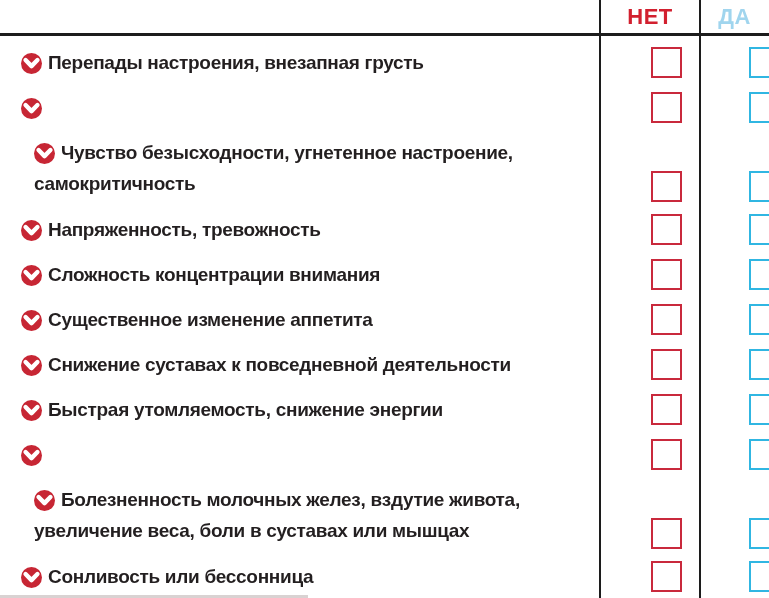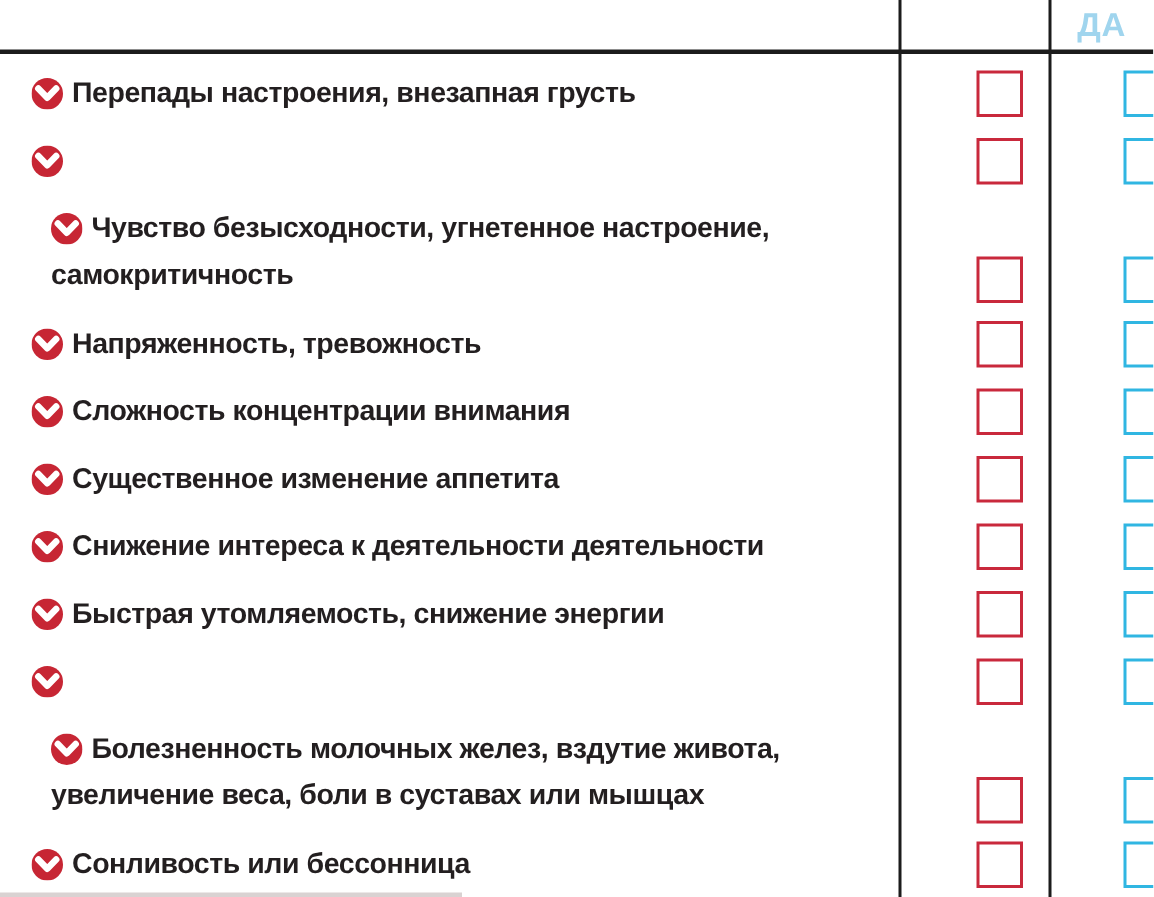--- a/index.html
+++ b/index.html
@@ -54,20 +54,21 @@
   .bottom-cut { position: absolute; left: 0; top: 595px; width: 308px; height: 3px; background: #d9d2d2; }
 </style>
 </head>
 <body>
 
 <div class="page">
   <div class="hline"></div>
   <div class="vline v1"></div>
   <div class="vline v2"></div>
 
+  <div class="hdr no">НЕТ</div>
   <div class="hdr yes">ДА</div>
 
   <div class="rows">
       <div class="row">
         <div class="text-cell"><span class="bullet"><svg viewBox="0 0 24 24" width="21" height="21" aria-hidden="true">
               <circle cx="12" cy="12" r="12"></circle>
               <path d="M5.2 8 L12 15 L18.8 8"></path>
             </svg></span><span class="label">Перепады настроения, внезапная грусть</span></div>
         <div class="cell no-cell">
           <span class="checkbox no"></span>
@@ -134,21 +135,21 @@
           <span class="checkbox no"></span>
         </div>
         <div class="cell yes-cell">
           <span class="checkbox yes"></span>
         </div>
       </div>
       <div class="row">
         <div class="text-cell"><span class="bullet"><svg viewBox="0 0 24 24" width="21" height="21" aria-hidden="true">
               <circle cx="12" cy="12" r="12"></circle>
               <path d="M5.2 8 L12 15 L18.8 8"></path>
-            </svg></span><span class="label">Снижение интереса к деятельности деятельности</span></div>
+            </svg></span><span class="label">Снижение суставах к повседневной деятельности</span></div>
         <div class="cell no-cell">
           <span class="checkbox no"></span>
         </div>
         <div class="cell yes-cell">
           <span class="checkbox yes"></span>
         </div>
       </div>
       <div class="row">
         <div class="text-cell"><span class="bullet"><svg viewBox="0 0 24 24" width="21" height="21" aria-hidden="true">
               <circle cx="12" cy="12" r="12"></circle>

